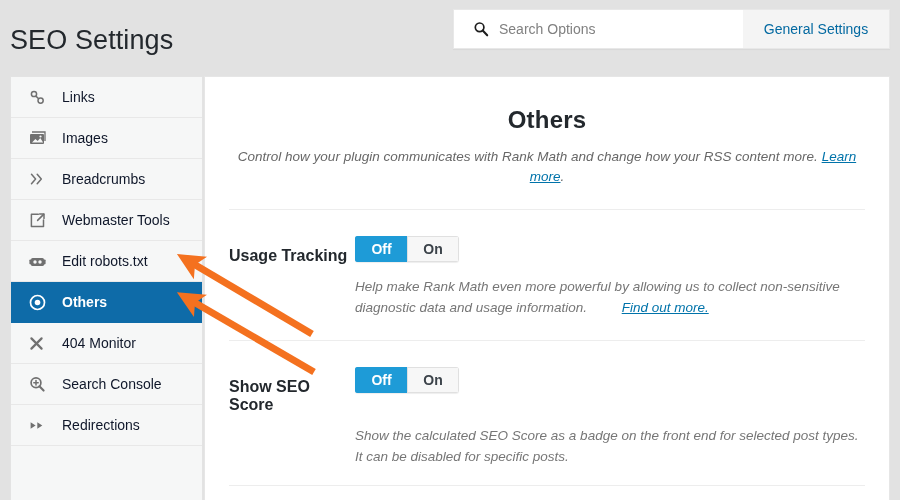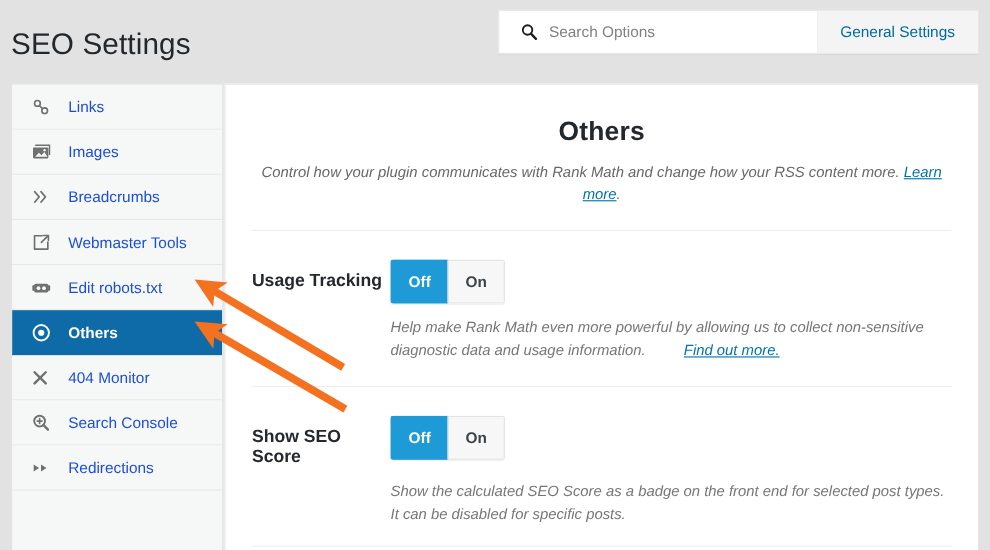--- a/index.html
+++ b/index.html
@@ -103,21 +103,21 @@
     overflow: hidden;
   }
   .side-item {
     display: flex;
     align-items: center;
     height: 41px;
     box-sizing: border-box;
     border-bottom: 1px solid #e8e8e8;
     padding-left: 18px;
     font-size: 14px;
-    color: #1d4ed8;
+    color: #0f172a;
     cursor: pointer;
     background: #f6f7f7;
   }
   .side-item .si-icon {
     flex: 0 0 22px;
     width: 22px;
     height: 18px;
     margin-right: 11px;
     display: flex;
     align-items: center;
@@ -192,21 +192,21 @@
     line-height: 18px;
   }
   .toggle-group {
     display: inline-flex;
     border-radius: 3px;
     overflow: hidden;
     box-shadow: 0 1px 1px rgba(0,0,0,0.07);
   }
   .toggle-btn {
     width: 52px;
-    height: 40px;
+    height: 26px;
     display: flex;
     align-items: center;
     justify-content: center;
     font-size: 14px;
     font-weight: 700;
     cursor: pointer;
     box-sizing: border-box;
     background: #f7f7f7;
     color: #3c434a;
     border: 1px solid #e0e0e0;

